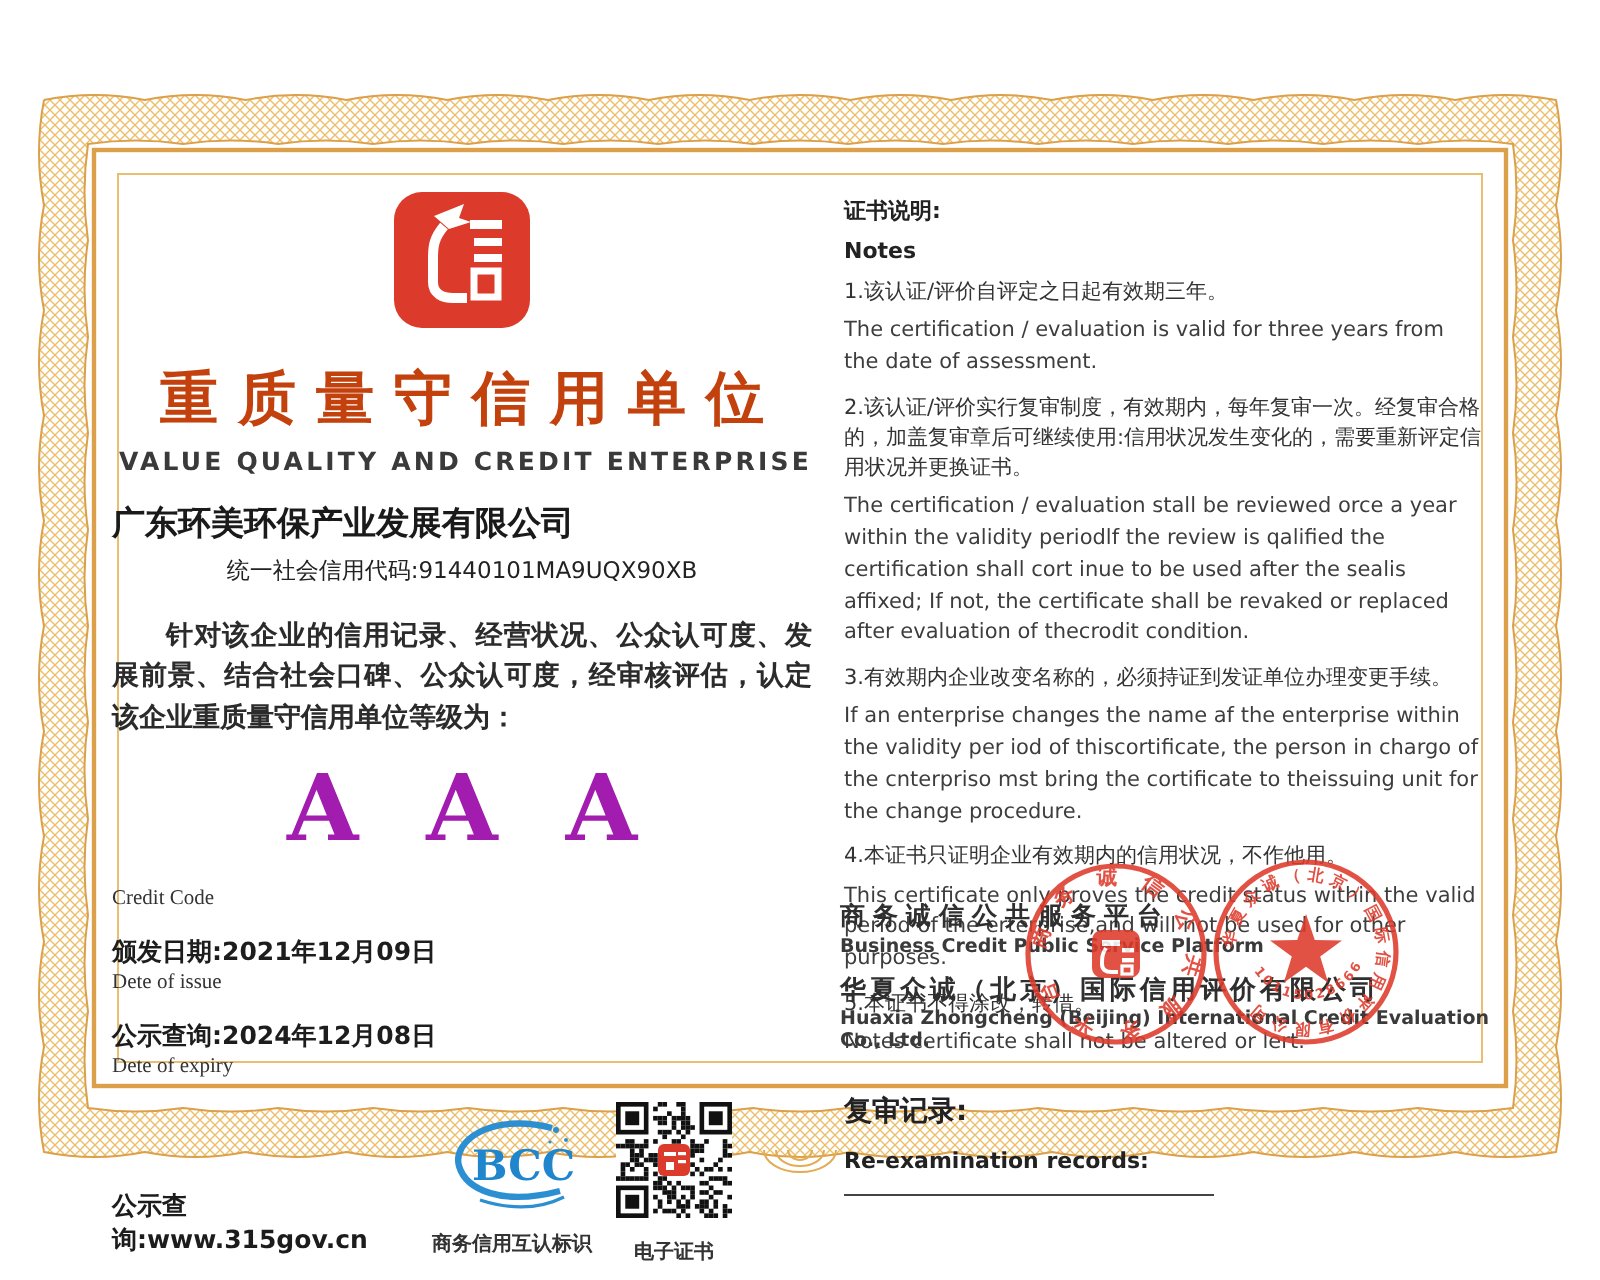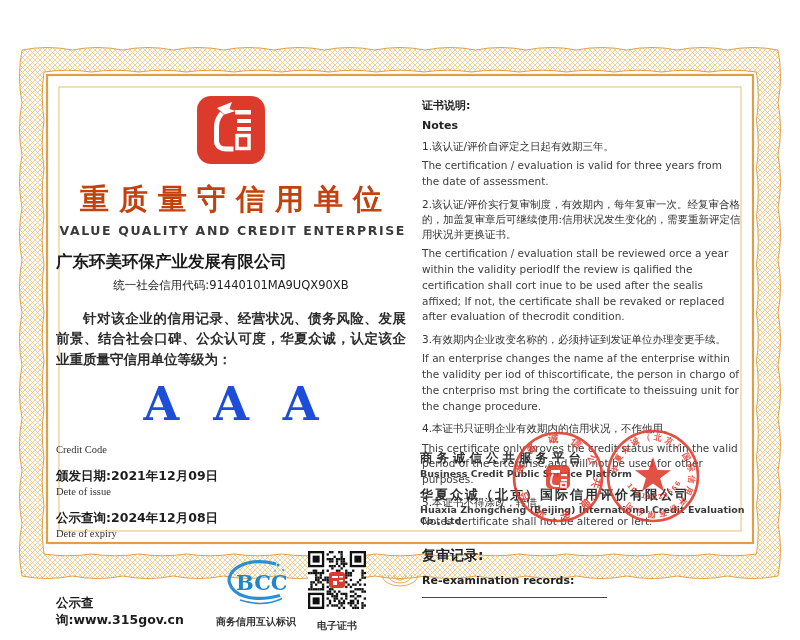--- a/index.html
+++ b/index.html
@@ -12,21 +12,21 @@
   .seal-row{text-align:center;}
   .cert-title{margin-top:10px;text-align:center;font-size:29px;font-weight:bold;
       color:#c2410c;letter-spacing:10px;padding-left:10px;}
   .cert-subtitle{margin-top:3px;text-align:right;font-size:12.5px;font-weight:600;
       color:#3a3a3a;letter-spacing:1.6px;}
   .company{margin-top:13px;text-align:left;font-size:16.5px;font-weight:bold;color:#1a1a1a;}
   .uscc{margin-top:5px;text-align:center;font-size:11.5px;color:#222;font-weight:500;}
   .declaration{margin-top:15px;font-size:13.5px;font-weight:600;color:#2b2b2b;
       line-height:1.5;text-align:justify;text-indent:2em;}
   .rating{margin-top:8px;text-align:center;font-family:"DejaVu Serif","Liberation Serif",serif;
-      font-size:46px;font-weight:bold;color:#1d4ed8;letter-spacing:34px;padding-left:34px;}
+      font-size:46px;font-weight:bold;color:#a21caf;letter-spacing:34px;padding-left:34px;}
   .info-block{margin-top:13px;}
   .info-zh{font-size:12.5px;font-weight:600;color:#1d1d1d;}
   .info-en{font-size:10.5px;color:#333;margin-top:1px;font-family:Liberation Serif, serif;}
   .links-row{margin-top:12px;display:flex;align-items:flex-start;}
   .links{width:160px;padding-top:44px;}
   .link1{font-size:12.5px;font-weight:600;color:#1c1c1c;}
   .logo-col{width:80px;text-align:center;margin-top:8px;}
   .qr-col{width:66px;text-align:center;margin-left:8px;}
   .logo-caption{font-size:10px;font-weight:bold;color:#333;margin-top:6px;white-space:nowrap;}
 
@@ -82,21 +82,21 @@
       <rect x="42" y="25" width="14" height="4" fill="#fff"></rect>
       <rect x="42" y="33" width="14" height="4" fill="#fff"></rect>
       <rect x="42" y="41.5" width="12" height="13" fill="none" stroke="#fff" stroke-width="3.5"></rect>
     </svg>
   </div>
 
   <div class="cert-title">重质量守信用单位</div>
   <div class="cert-subtitle">VALUE QUALITY AND CREDIT ENTERPRISE</div>
   <div class="company">广东环美环保产业发展有限公司</div>
   <div class="uscc">统一社会信用代码:91440101MA9UQX90XB</div>
-  <div class="declaration">针对该企业的信用记录、经营状况、债务风险、发展前景、结合社会口碑、公众认可度，华夏众诚，认定该企业重质量守信用单位等级为：</div>
+  <div class="declaration">针对该企业的信用记录、经营状况、公众认可度、发展前景、结合社会口碑、公众认可度，经审核评估，认定该企业重质量守信用单位等级为：</div>
   <div class="rating">AAA</div>
 
   <div class="info-block">
     <div class="info-en">Credit Code</div>
   </div>
   <div class="info-block">
     <div class="info-zh">颁发日期:2021年12月09日</div>
     <div class="info-en">Dete of issue</div>
   </div>
   <div class="info-block">

